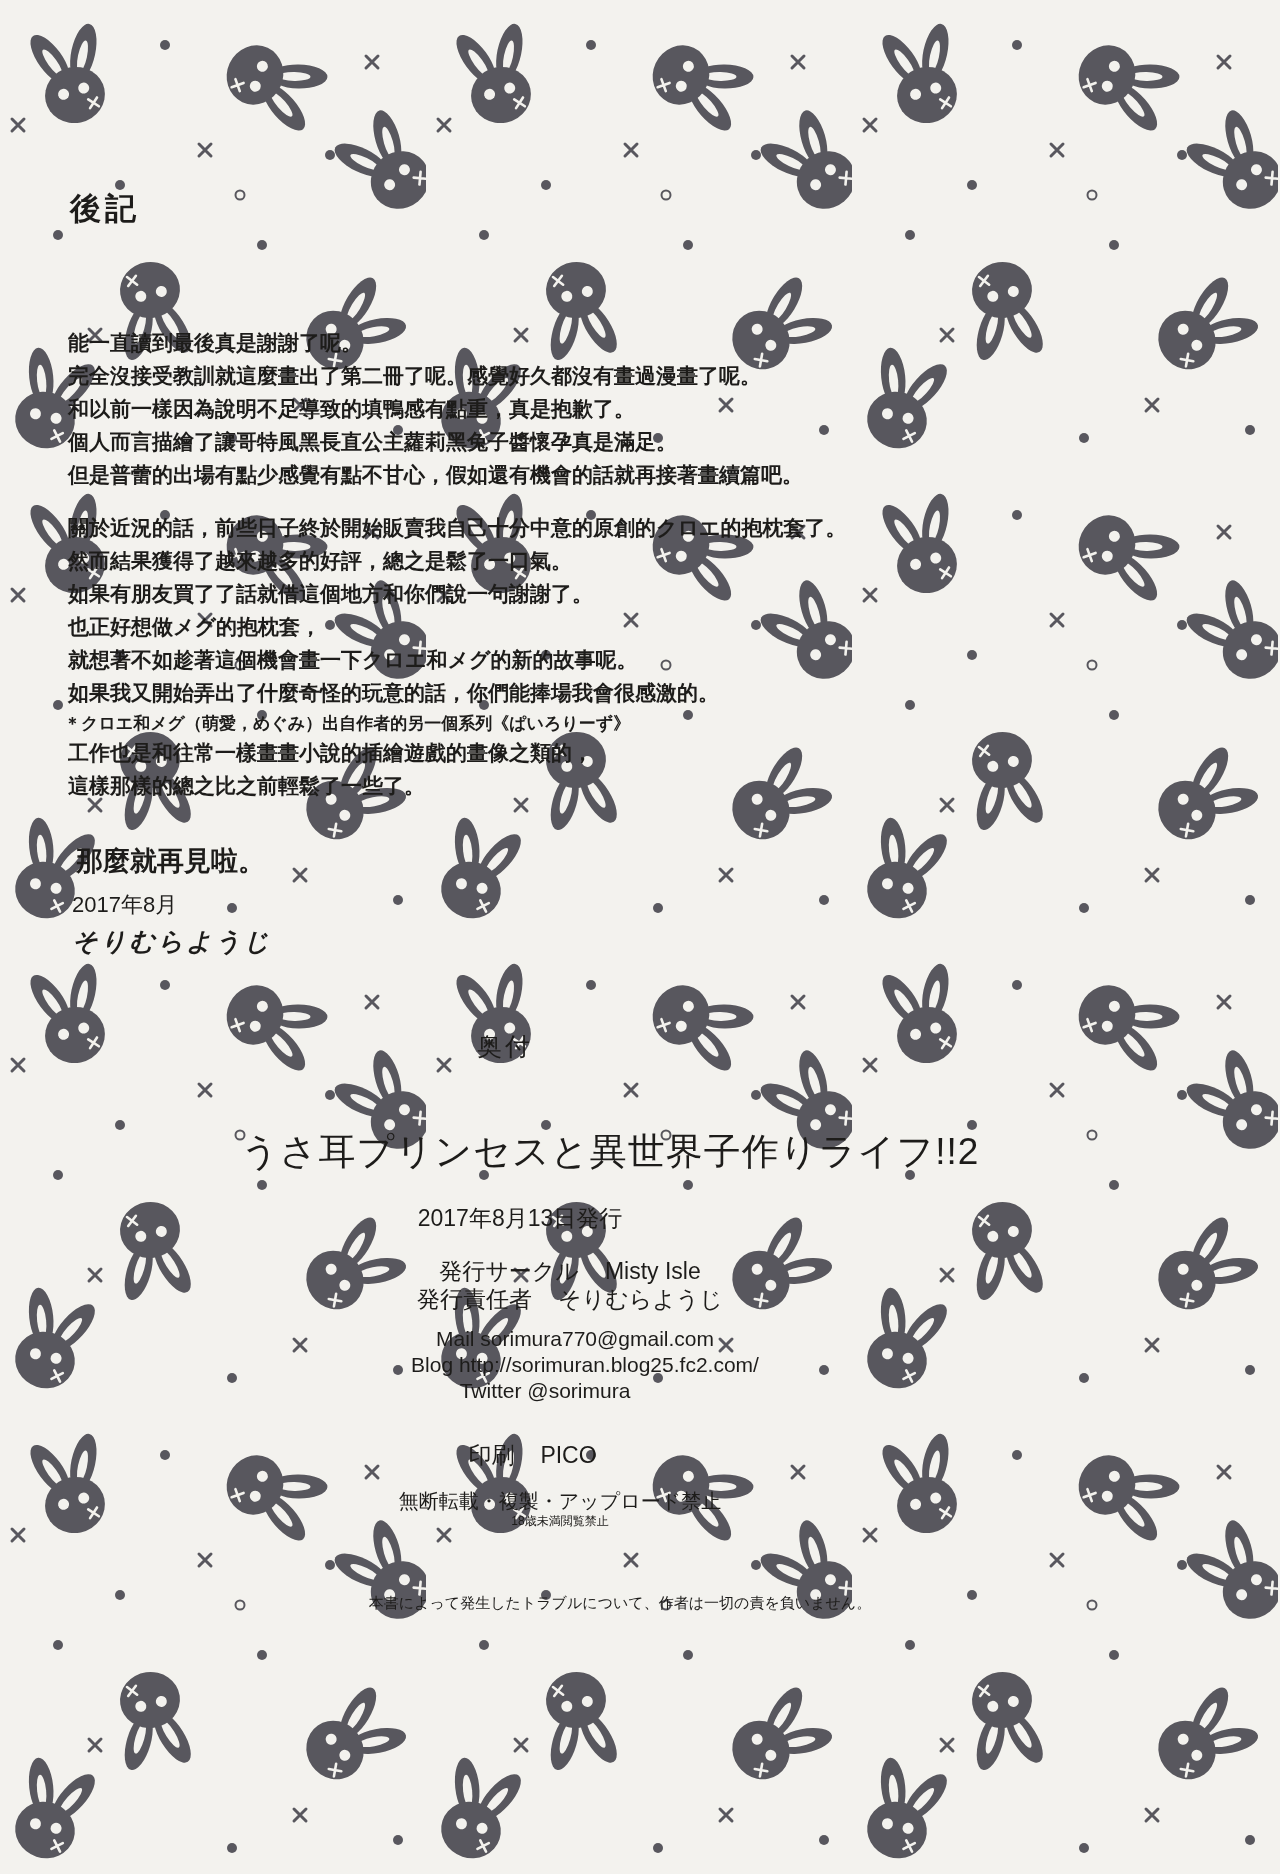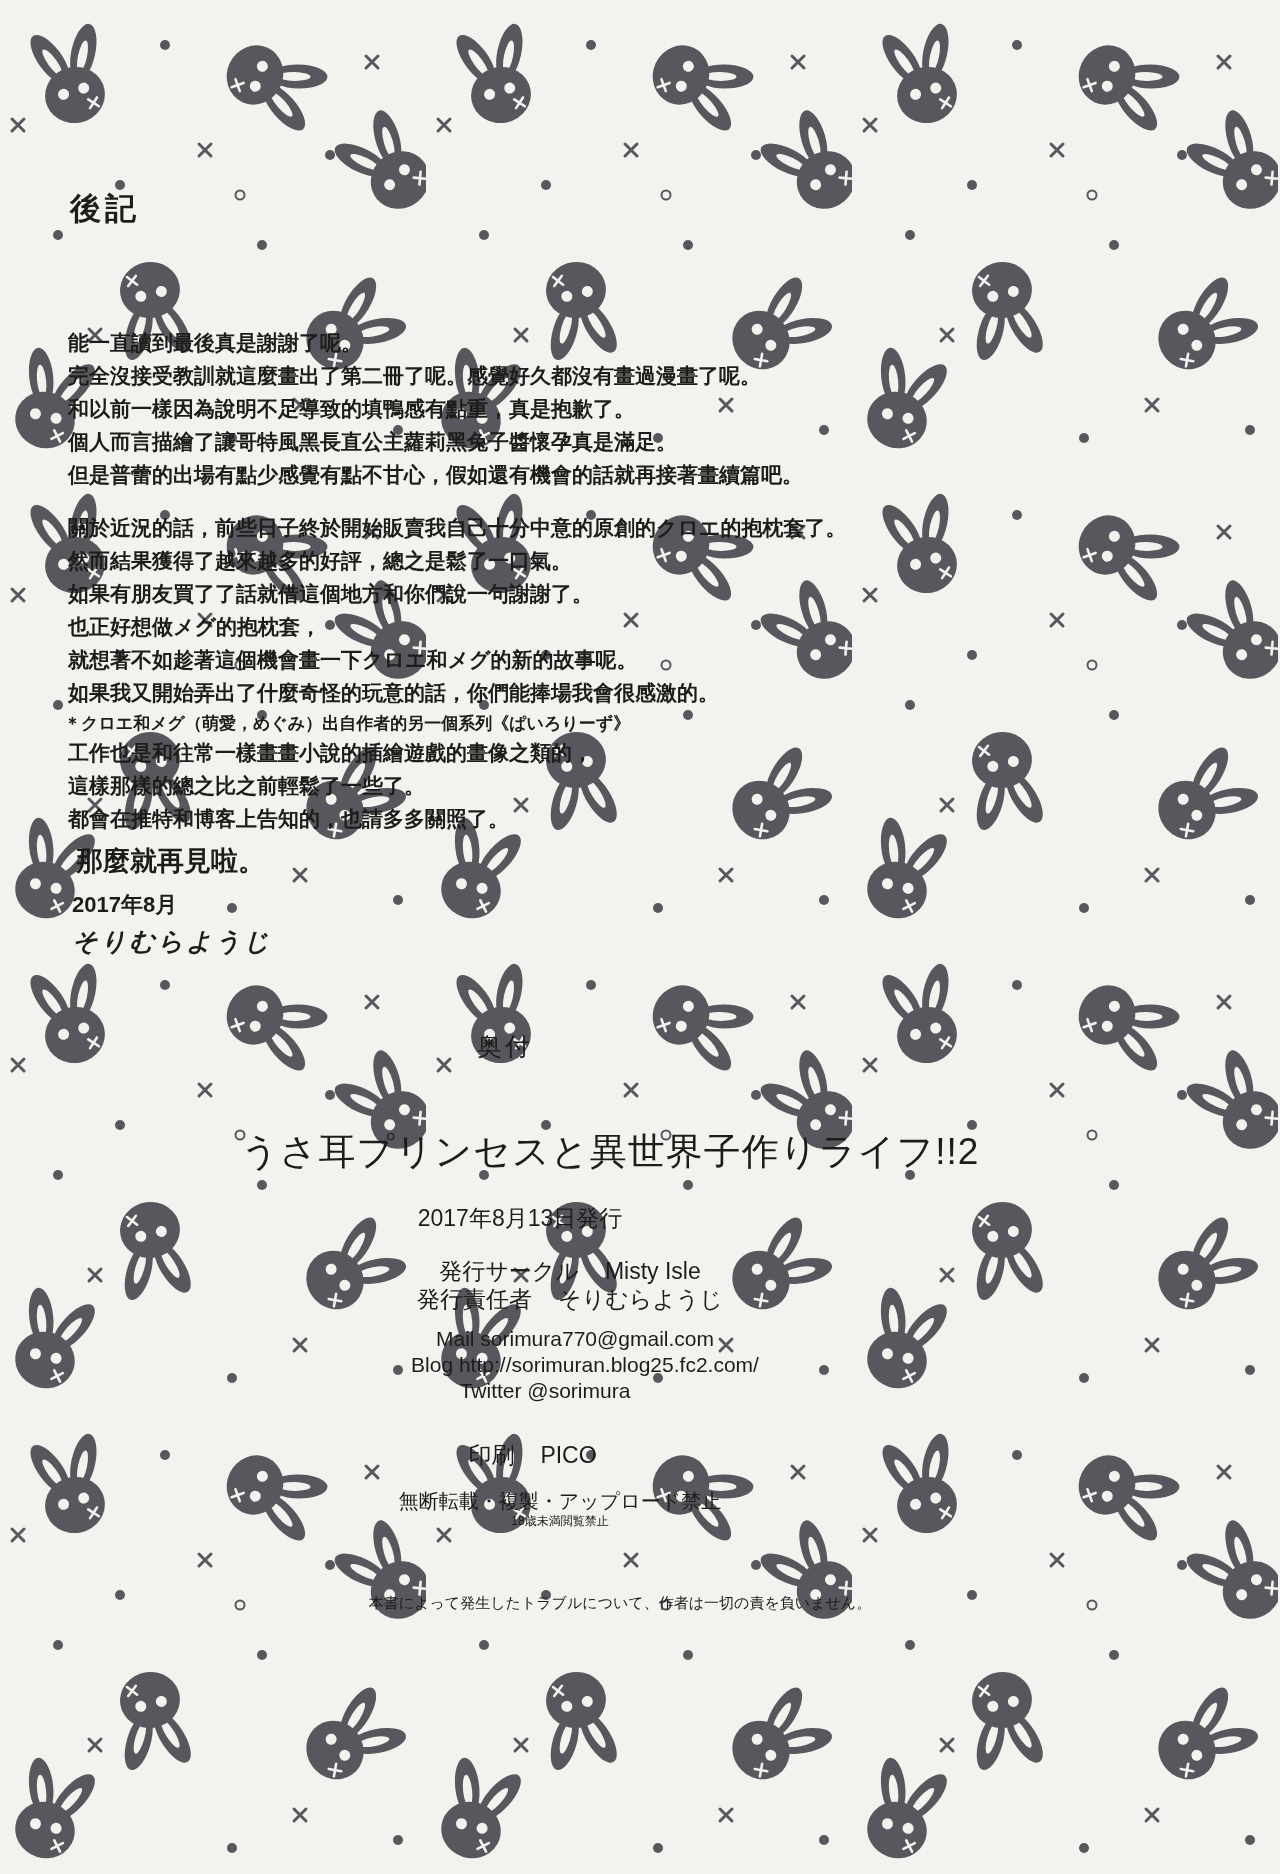--- a/index.html
+++ b/index.html
@@ -13,21 +13,21 @@
   .nowrap { white-space:nowrap; }
 
   
   .aw-heading { left:70px; top:188px; font-size:31px; font-weight:700; letter-spacing:4px; }
   .aw-block p { margin:4px; font-size:21px; font-weight:700; line-height:29px; white-space:nowrap; }
   .aw-p1 { left:64px; top:324px; }
   .aw-p2 { left:64px; top:509px; }
   .aw-note { left:64px; top:712px; font-size:17px; font-weight:700; }
   .aw-p3 { left:64px; top:734px; }
   .aw-bye { left:76px; top:843px; font-size:27px; font-weight:700; }
-  .aw-date { left:72px; top:890px; font-size:22px; font-weight:700; }
+  .aw-date { left:72px; top:890px; font-size:22px; font-weight:400; }
   .aw-sign { left:72px; top:925px; font-size:25px; font-weight:700; font-style:italic; letter-spacing:3px; }
 
   
   .c-center { left:0; text-align:center; }
   .c-okuzuke { width:1010px; top:1030px; font-size:25px; letter-spacing:3px; }
   .c-title   { width:1220px; top:1127px; font-size:37px; letter-spacing:1px; }
   .c-pubdate { width:1040px; top:1203px; font-size:23px; }
   .c-circle  { width:1140px; top:1256px; font-size:23px; }
   .c-person  { width:1140px; top:1284px; font-size:23px; }
   .c-mail    { width:1150px; top:1327px; font-size:21px; }
@@ -105,21 +105,20 @@
   <p>也正好想做メグ的抱枕套，</p>
   <p>就想著不如趁著這個機會畫一下クロエ和メグ的新的故事呢。</p>
   <p>如果我又開始弄出了什麼奇怪的玩意的話，你們能捧場我會很感激的。</p>
 </div>
 
 <div class="layer aw-note nowrap">＊クロエ和メグ（萌愛，めぐみ）出自作者的另一個系列《ぱいろりーず》</div>
 
 <div class="layer aw-block aw-p3">
   <p>工作也是和往常一樣畫畫小說的插繪遊戲的畫像之類的，</p>
   <p>這樣那樣的總之比之前輕鬆了一些了。</p>
-  <p>都會在推特和博客上告知的，也請多多關照了。</p>
 </div>
 
 <div class="layer aw-bye nowrap">那麼就再見啦。</div>
 <div class="layer aw-date nowrap">2017年8月</div>
 <div class="layer aw-sign nowrap">そりむらようじ</div>
 
 <div class="layer c-center c-okuzuke">奥付</div>
 <div class="layer c-center c-title">うさ耳プリンセスと異世界子作りライフ!!2</div>
 <div class="layer c-center c-pubdate">2017年8月13日発行</div>
 

